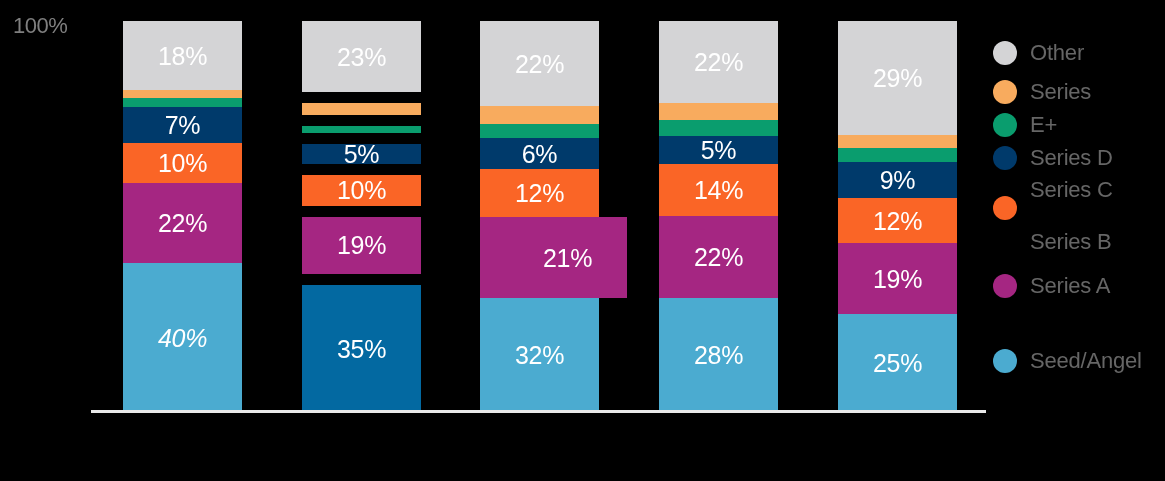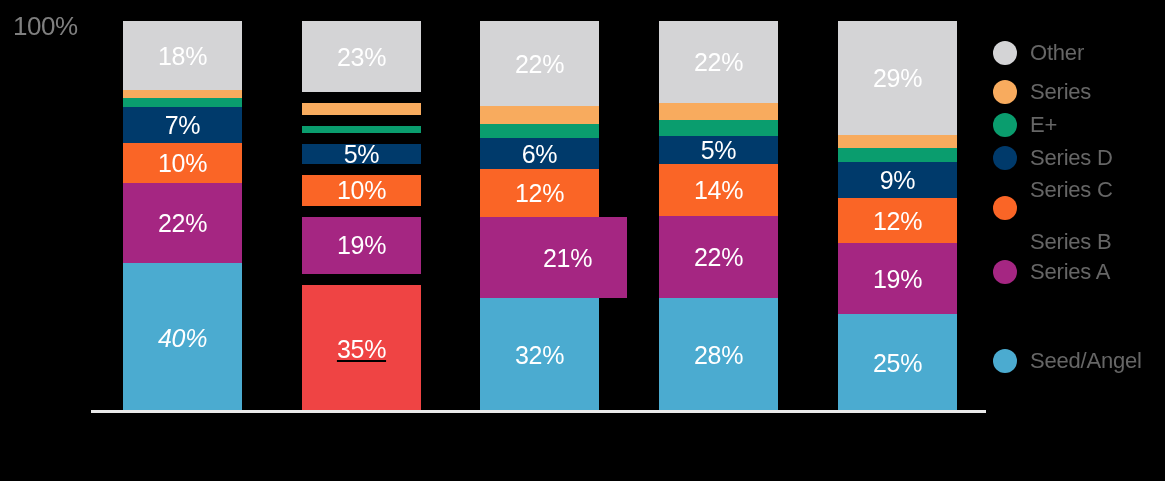--- a/index.html
+++ b/index.html
@@ -19,21 +19,21 @@
     width: 1165px;
     height: 481px;
     background: #000000;
   }
 
   
   .axis-max-label {
     position: absolute;
     left: 13px;
     top: 10px;
-    font-size: 26px;
+    font-size: 22px;
     line-height: 32px;
     color: #7f7f7f;
     letter-spacing: -0.5px;
     white-space: nowrap;
   }
 
   
   .axis-baseline {
     position: absolute;
     left: 91px;
@@ -150,21 +150,21 @@
         <div class="bar-segment" style="height: 9px; background: rgb(10, 157, 110);"></div>
         <div class="bar-segment" style="height: 26px; background: rgb(0, 58, 107);">
           <span class="seg-label">5%</span>
         </div>
         <div class="bar-segment" style="height: 40px; background: rgb(250, 101, 38);">
           <span class="seg-label">10%</span>
         </div>
         <div class="bar-segment" style="height: 74px; background: rgb(165, 38, 130);">
           <span class="seg-label">19%</span>
         </div>
-        <div class="bar-segment" style="height: 164px; background: #ef4444; text-decoration: underline;">
+        <div class="bar-segment" style="height: 164px; background: #0369a1;">
           <span class="seg-label">35%</span>
         </div>
       </div>
       <div class="bar" style="left: 480px;">
         <div class="bar-segment" style="height: 85px; background: rgb(212, 212, 214);">
           <span class="seg-label">22%</span>
         </div>
         <div class="bar-segment" style="height: 18px; background: rgb(248, 171, 94);"></div>
         <div class="bar-segment" style="height: 14px; background: rgb(10, 157, 110);"></div>
         <div class="bar-segment" style="height: 31px; background: rgb(0, 58, 107);">
@@ -244,21 +244,21 @@
         <span class="legend-label">Series C</span>
       </div>
       <div class="legend-item" style="top: 195px;">
         <span class="legend-swatch" style="background: rgb(250, 101, 38);"></span>
         <span class="legend-label"></span>
       </div>
       <div class="legend-item" style="top: 229px;">
         <span class="legend-swatch hidden-swatch" style="background: rgb(250, 101, 38);"></span>
         <span class="legend-label">Series B</span>
       </div>
-      <div class="legend-item" style="top: 259px; text-align: right;">
+      <div class="legend-item" style="top: 273px; text-align: right;">
         <span class="legend-swatch" style="background: rgb(165, 38, 130);"></span>
         <span class="legend-label">Series A</span>
       </div>
       <div class="legend-item" style="top: 348px;">
         <span class="legend-swatch" style="background: rgb(75, 171, 208);"></span>
         <span class="legend-label">Seed/Angel</span>
       </div>
     </div>
 
 </div>

